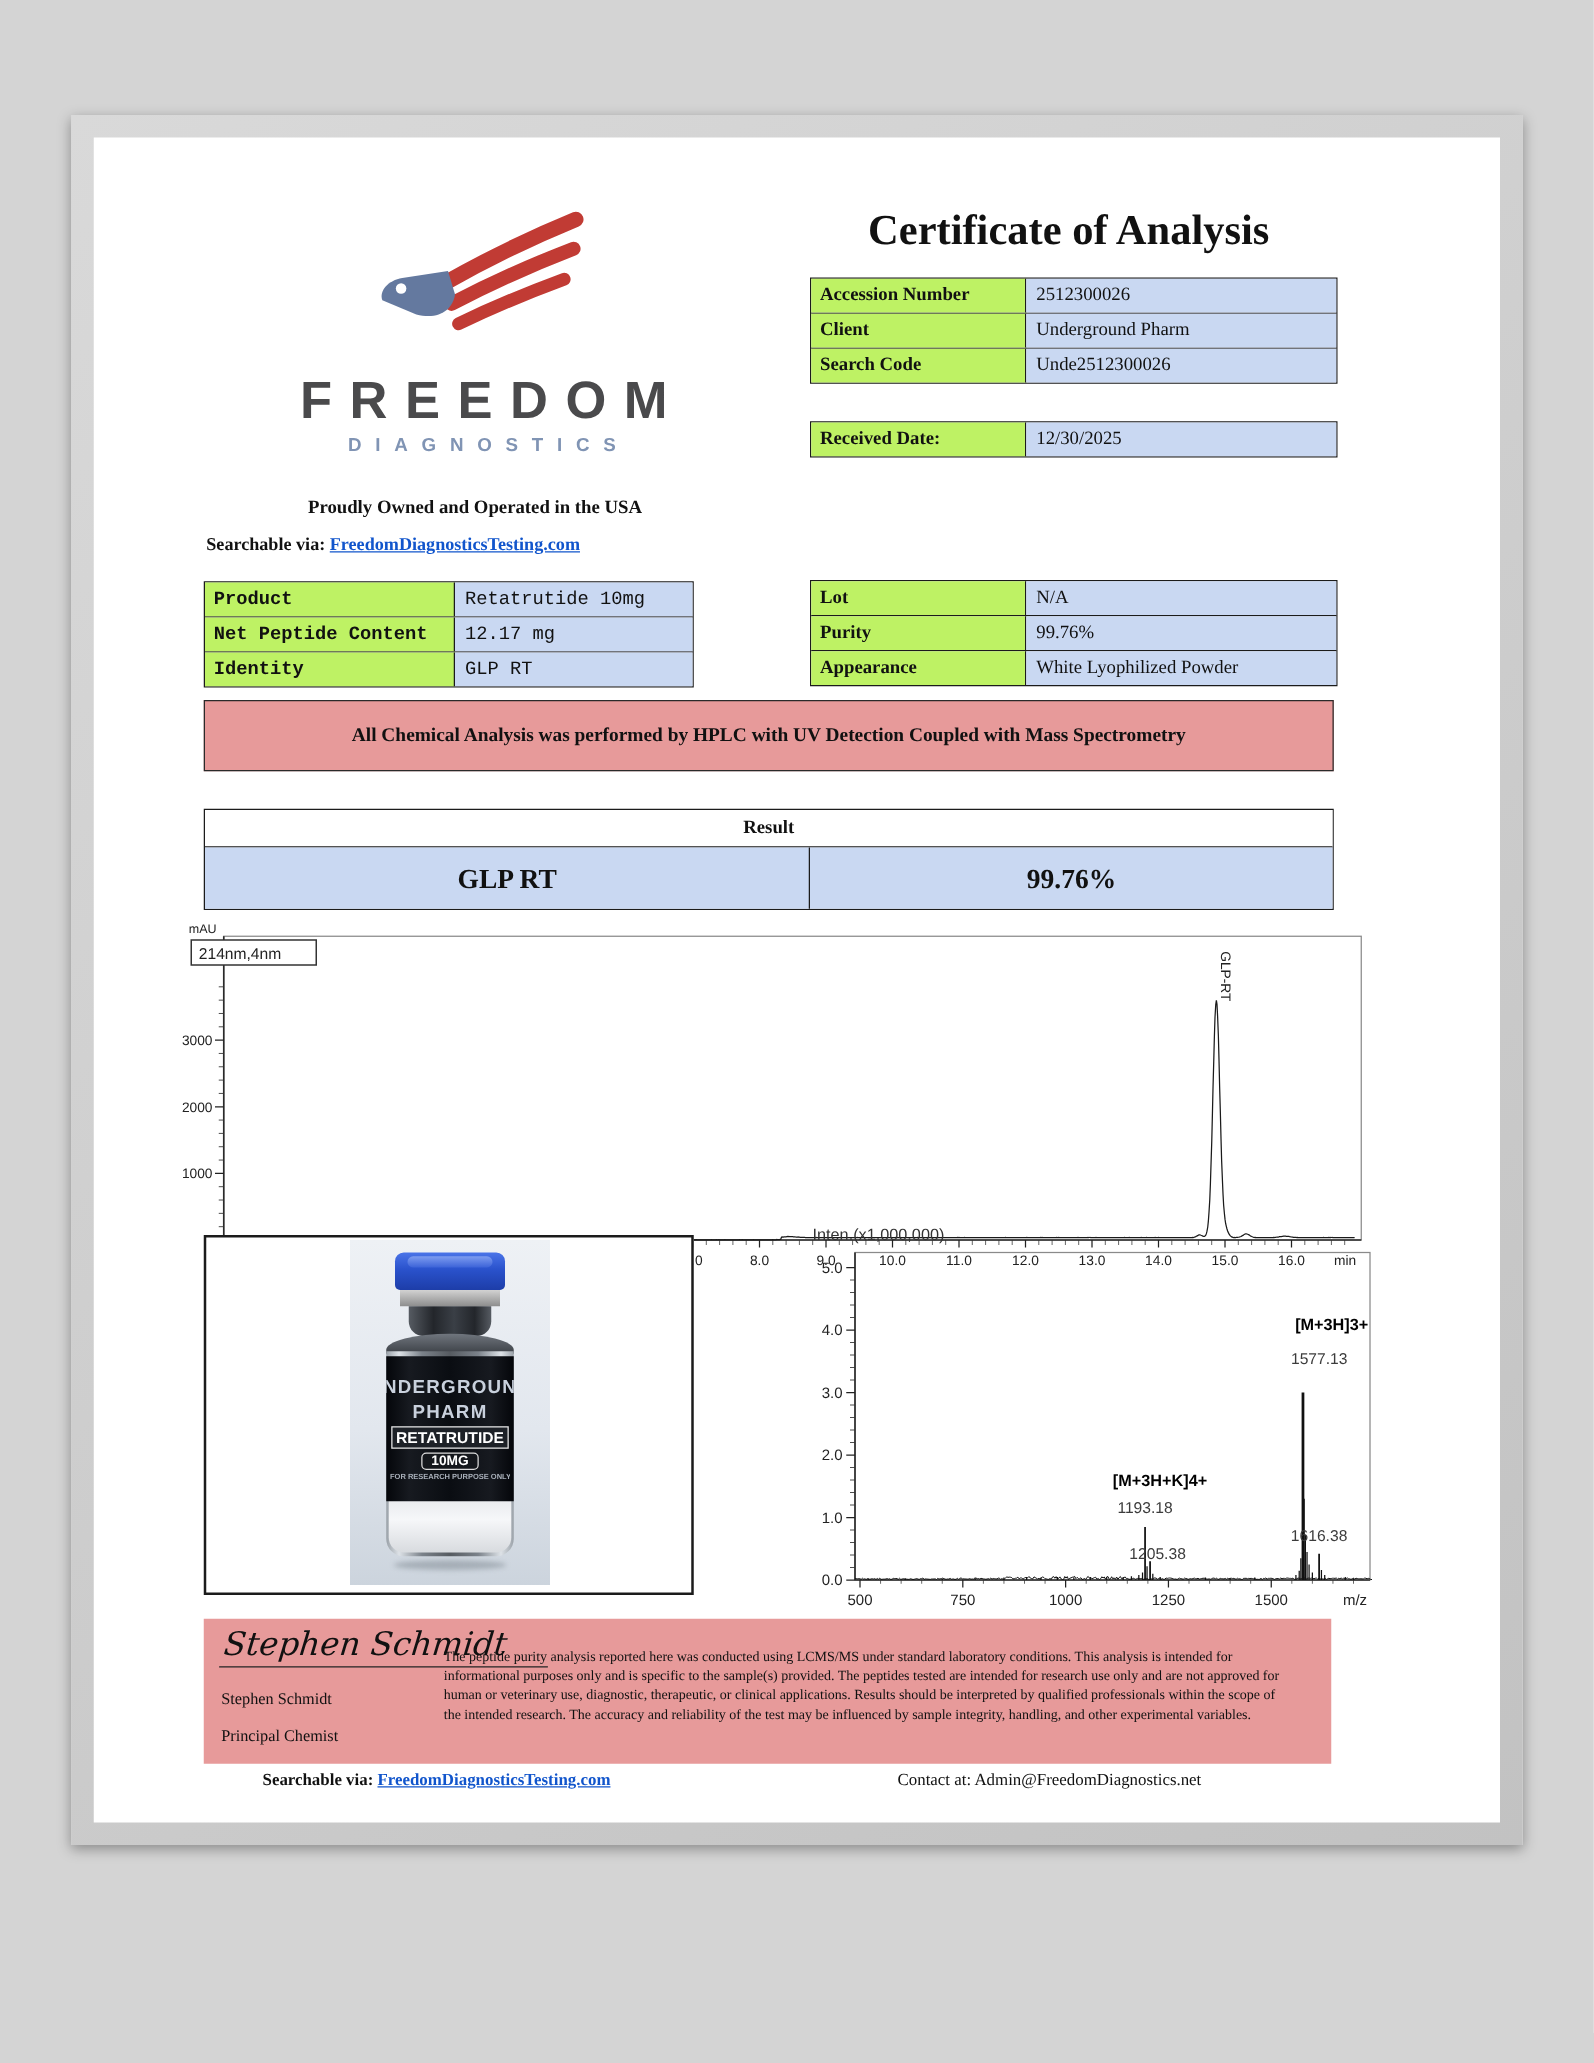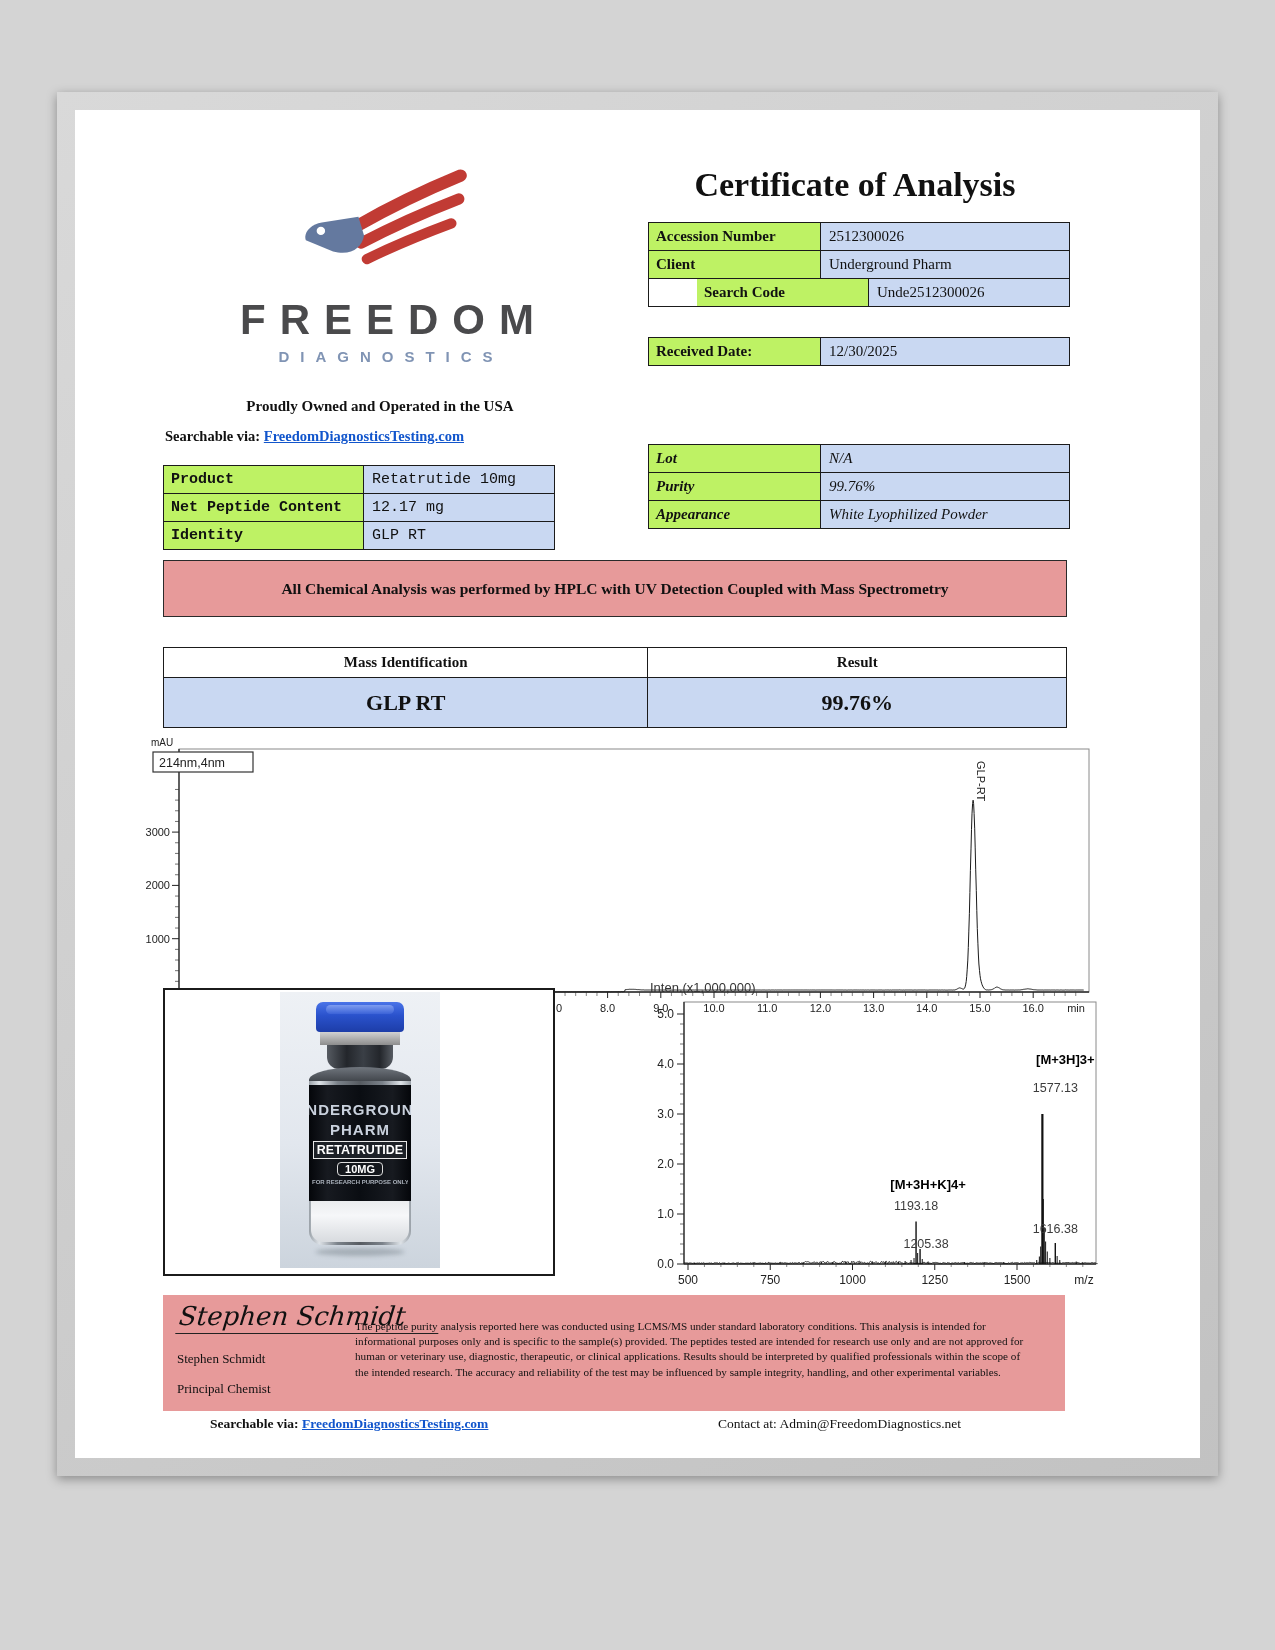--- a/index.html
+++ b/index.html
@@ -138,21 +138,21 @@
   <div class="itable" style="left:573px;top:112px;width:420px;">
     <div class="irow">
       <div class="ilabel" style="width:164px;">Accession Number</div>
       <div class="ivalue">2512300026</div>
     </div>
     <div class="irow">
       <div class="ilabel" style="width:164px;">Client</div>
       <div class="ivalue">Underground Pharm</div>
     </div>
     <div class="irow">
-      <div class="ilabel" style="width:164px;margin-left:48px;">Search Code</div>
+      <div class="ilabel" style="width:164px;">Search Code</div>
       <div class="ivalue">Unde2512300026</div>
     </div>
   </div>
 
   <div class="itable" style="left:573px;top:227px;width:420px;">
     <div class="irow">
       <div class="ilabel" style="width:164px;">Received Date:</div>
       <div class="ivalue">12/30/2025</div>
     </div>
   </div>
@@ -165,40 +165,39 @@
     <div class="irow">
       <div class="ilabel" style="width:192px;">Net Peptide Content</div>
       <div class="ivalue">12.17 mg</div>
     </div>
     <div class="irow">
       <div class="ilabel" style="width:192px;">Identity</div>
       <div class="ivalue">GLP RT</div>
     </div>
   </div>
 
-  <div class="itable" style="left:573px;top:334px;width:420px;font-style:italic;">
+  <div class="itable" style="left:573px;top:354px;width:420px;">
     <div class="irow">
       <div class="ilabel" style="width:164px;">Lot</div>
       <div class="ivalue">N/A</div>
     </div>
     <div class="irow">
       <div class="ilabel" style="width:164px;">Purity</div>
       <div class="ivalue">99.76%</div>
     </div>
     <div class="irow">
       <div class="ilabel" style="width:164px;">Appearance</div>
       <div class="ivalue">White Lyophilized Powder</div>
     </div>
   </div>
 
   <div class="banner">All Chemical Analysis was performed by HPLC with UV Detection Coupled with Mass Spectrometry</div>
 
   <div class="mass-table">
     <div class="mt-head">
-      <div class="mt-c1">Mass Identification</div>
       <div class="mt-c2">Result</div>
     </div>
     <div class="mt-row">
       <div class="mt-c1">GLP RT</div>
       <div class="mt-c2">99.76%</div>
     </div>
   </div>
 
   <div class="hplc-wrap">
     <svg id="hplc-svg" width="952" height="300" viewBox="0 0 952 300">

